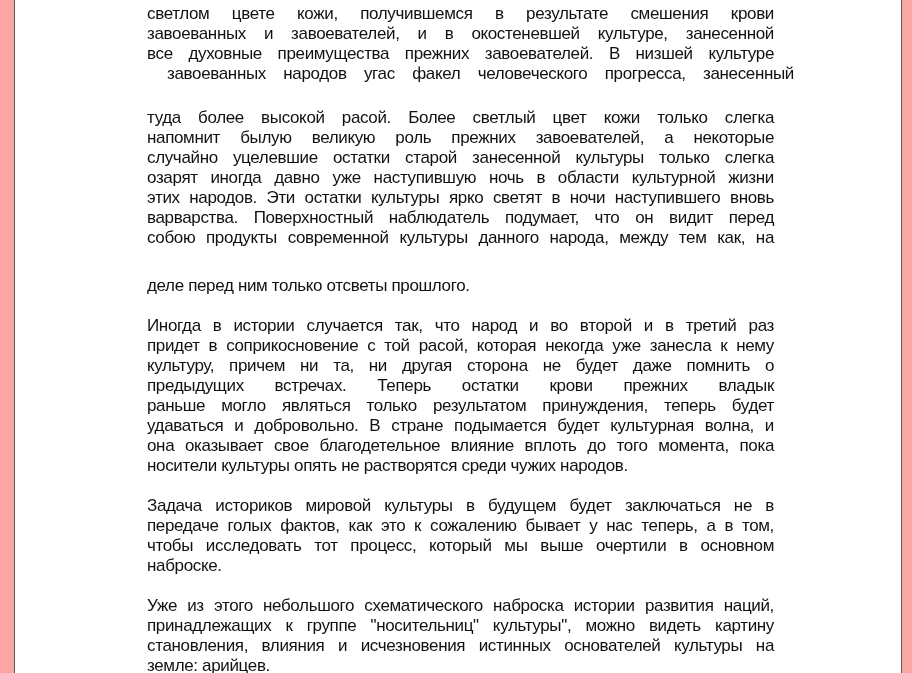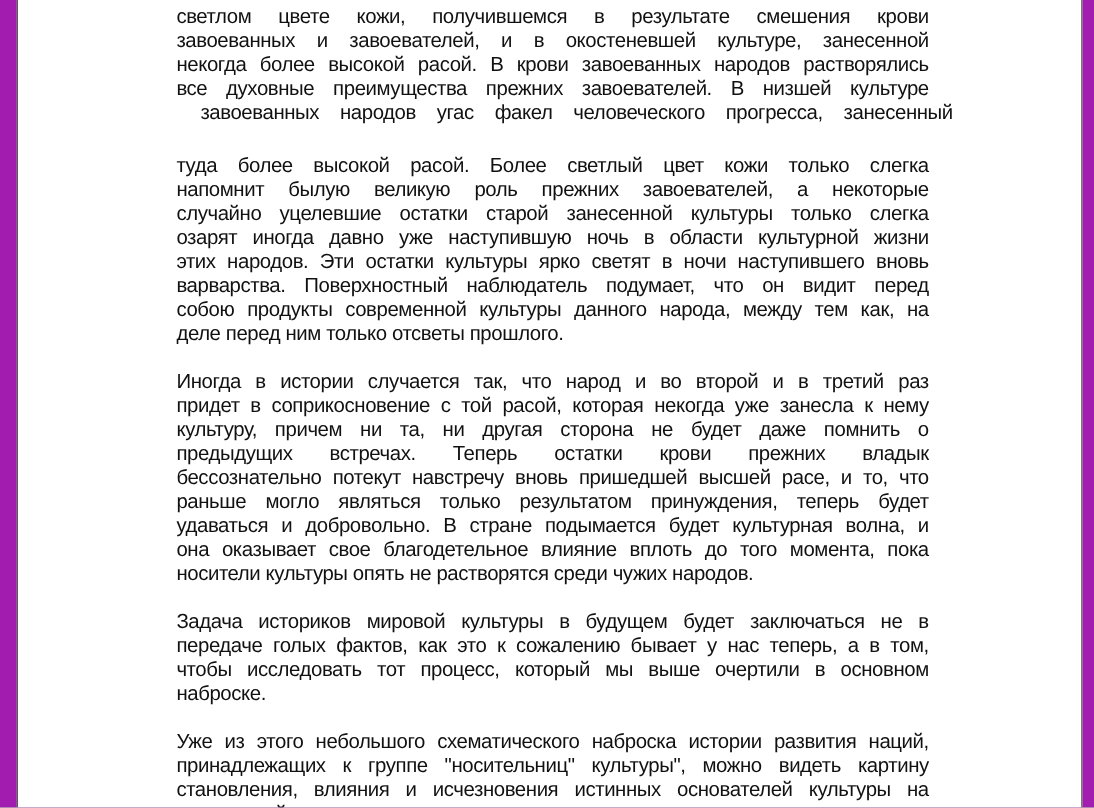--- a/index.html
+++ b/index.html
@@ -7,21 +7,21 @@
       padding: 0;
       width: 912px;
       height: 673px;
       overflow: hidden;
       background: #a9a9a9;
     }
     .viewer {
       position: relative;
       width: 912px;
       height: 673px;
-      background: #a21caf;
+      background: #fca5a5;
     }
     .page {
       position: absolute;
       left: 14px;
       top: 0;
       width: 888px;
       height: 673px;
       background: #ffffff;
       border-left: 1px solid #5a5a5a;
       border-right: 1px solid #5a5a5a;
@@ -59,39 +59,37 @@
 </head>
 <body>
 
 <div class="viewer">
   <div class="page">
     <div class="text-column">
 
       <p class="paragraph">
         <span class="line" style="display: block; width: 627px;">светлом цвете кожи, получившемся в результате смешения крови</span>
         <span class="line" style="display: block; width: 627px;">завоеванных и завоевателей, и в окостеневшей культуре, занесенной</span>
-        <span class="line" style="display: block; width: 627px;">некогда более высокой расой. В крови завоеванных народов растворялись</span>
         <span class="line" style="display: block; width: 627px;">все духовные преимущества прежних завоевателей. В низшей культуре</span>
         <span class="line" style="display: block; width: 627px; margin-left: 20px;">завоеванных народов угас факел человеческого прогресса, занесенный</span>
         <span class="line" style="display: block; width: 627px; margin-top: 24px;">туда более высокой расой. Более светлый цвет кожи только слегка</span>
         <span class="line" style="display: block; width: 627px;">напомнит былую великую роль прежних завоевателей, а некоторые</span>
         <span class="line" style="display: block; width: 627px;">случайно уцелевшие остатки старой занесенной культуры только слегка</span>
         <span class="line" style="display: block; width: 627px;">озарят иногда давно уже наступившую ночь в области культурной жизни</span>
         <span class="line" style="display: block; width: 627px;">этих народов. Эти остатки культуры ярко светят в ночи наступившего вновь</span>
         <span class="line" style="display: block; width: 627px;">варварства. Поверхностный наблюдатель подумает, что он видит перед</span>
         <span class="line" style="display: block; width: 627px;">собою продукты современной культуры данного народа, между тем как, на</span>
-        <span class="line last" style="display: block;">деле перед ним только отсветы прошлого.</span>
+        <span class="line last" style="display: block; margin-top: 28px;">деле перед ним только отсветы прошлого.</span>
       </p>
 
       <p class="paragraph">
         <span class="line" style="display: block; width: 627px;">Иногда в истории случается так, что народ и во второй и в третий раз</span>
         <span class="line" style="display: block; width: 627px;">придет в соприкосновение с той расой, которая некогда уже занесла к нему</span>
         <span class="line" style="display: block; width: 627px;">культуру, причем ни та, ни другая сторона не будет даже помнить о</span>
         <span class="line" style="display: block; width: 627px;">предыдущих встречах. Теперь остатки крови прежних владык</span>
-        <span class="line" style="display: block; width: 627px;">бессознательно потекут навстречу вновь пришедшей высшей расе, и то, что</span>
         <span class="line" style="display: block; width: 627px;">раньше могло являться только результатом принуждения, теперь будет</span>
         <span class="line" style="display: block; width: 627px;">удаваться и добровольно. В стране подымается будет культурная волна, и</span>
         <span class="line" style="display: block; width: 627px;">она оказывает свое благодетельное влияние вплоть до того момента, пока</span>
         <span class="line last" style="display: block;">носители культуры опять не растворятся среди чужих народов.</span>
       </p>
 
       <p class="paragraph">
         <span class="line" style="display: block; width: 627px;">Задача историков мировой культуры в будущем будет заключаться не в</span>
         <span class="line" style="display: block; width: 627px;">передаче голых фактов, как это к сожалению бывает у нас теперь, а в том,</span>
         <span class="line" style="display: block; width: 627px;">чтобы исследовать тот процесс, который мы выше очертили в основном</span>

